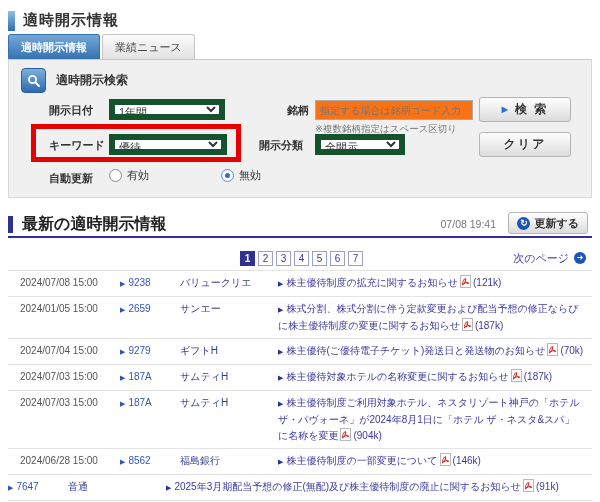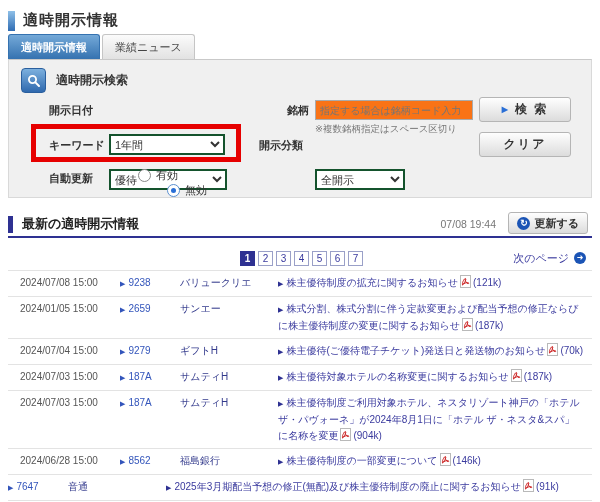--- a/index.html
+++ b/index.html
@@ -27,39 +27,39 @@
   .tab.inactive{background:linear-gradient(#fbfbfb,#e2e2e2);color:#444;}
 
   
   .search-panel{position:absolute;left:8px;top:59px;width:584px;height:139px;background:var(--panel-gray);
                 border:1px solid #d9d9d9;border-top:1px solid #c9c9c9;}
   .search-head{position:absolute;left:12px;top:8px;display:flex;align-items:center;}
   .search-icon{width:25px;height:25px;border-radius:4px;background:linear-gradient(#7cb0de,#2f69ae);
                display:flex;align-items:center;justify-content:center;margin-right:10px;border:1px solid #2a5f9e;}
   .search-title{font-size:12px;font-weight:bold;color:#333;}
   .flabel{position:absolute;font-size:11px;font-weight:bold;color:#333;line-height:22px;}
-  .fselect{position:absolute;height:21px;font-size:11px;border:2px solid #14532d;background:#fff;color:#333;margin-top:35px;}
+  .fselect{position:absolute;height:21px;font-size:11px;border:6px solid #14532d;background:#fff;color:#333;}
   .finput{position:absolute;height:20px;font-size:10px;border:1px solid #aaa;background:#f97316;padding:0 4px;color:#333;}
   .fnote{position:absolute;font-size:9.5px;color:#777;}
   .fbtn{position:absolute;width:92px;height:25px;font-size:12px;font-weight:bold;color:#333;
         background:linear-gradient(#fefefe,#dcdcdc);border:1px solid #b5b5b5;border-radius:3px;cursor:pointer;
         display:flex;align-items:center;justify-content:center;letter-spacing:2px;}
   .btn-arrow{color:#2a6fd6;font-size:8px;margin-right:5px;}
-  .radio-group{position:absolute;display:flex;align-items:center;font-size:11px;color:#333;flex-direction:column;}
+  .radio-group{position:absolute;display:flex;align-items:center;font-size:11px;color:#333;}
   .radio{display:flex;align-items:center;margin-right:14px;cursor:pointer;}
   .radio-dot{width:13px;height:13px;border-radius:50%;border:1px solid #8a8a8a;background:#fff;margin-right:5px;position:relative;}
   .radio.checked .radio-dot{border-color:#5a8fd0;}
   .radio.checked .radio-dot::after{content:"";position:absolute;left:3px;top:3px;width:5px;height:5px;border-radius:50%;background:#2a6fd6;}
   .keyword-highlight{position:absolute;left:22px;top:64px;width:210px;height:38px;border:5px solid var(--highlight-red);pointer-events:none;}
 
   
   .results-header{position:absolute;left:8px;top:212px;width:584px;height:26px;display:flex;align-items:center;
                   border-bottom:2px solid var(--navy);}
   .results-accent{width:5px;height:17px;background:var(--navy);margin-right:9px;}
-  .results-title{font-size:13px;font-weight:bold;color:#222;flex:0 0 auto;}
+  .results-title{font-size:16px;font-weight:bold;color:#222;flex:0 0 auto;}
   .results-spacer{flex:1;}
   .timestamp{font-size:10.5px;color:#777;margin-right:96px;}
   .refresh-btn{position:absolute;right:4px;top:0px;height:22px;padding:0 8px;display:flex;align-items:center;
                background:linear-gradient(#fefefe,#dcdcdc);border:1px solid #b5b5b5;border-radius:3px;
                font-size:11px;font-weight:bold;color:#333;cursor:pointer;}
   .refresh-icon{width:13px;height:13px;border-radius:50%;background:#1b54b5;color:#fff;font-size:9px;line-height:13px;
                 text-align:center;margin-right:4px;}
 
   
   .pagination-row{position:absolute;left:8px;top:248px;width:584px;height:20px;display:flex;align-items:center;}
@@ -144,21 +144,21 @@
         <span class="radio-dot"></span>
         <span>無効</span>
       </div>
     </div>
   </div>
 
   <div class="results-header">
     <div class="results-accent"></div>
     <div class="results-title">最新の適時開示情報</div>
     <div class="results-spacer"></div>
-    <div class="timestamp">07/08 19:44</div>
+    <div class="timestamp">07/08 19:41</div>
     <button class="refresh-btn">
       <span class="refresh-icon">↻</span>
       <span>更新する</span>
     </button>
   </div>
 
   <div class="pagination-row">
     <div class="pages">
 
         <div class="page-btn active">1</div>

